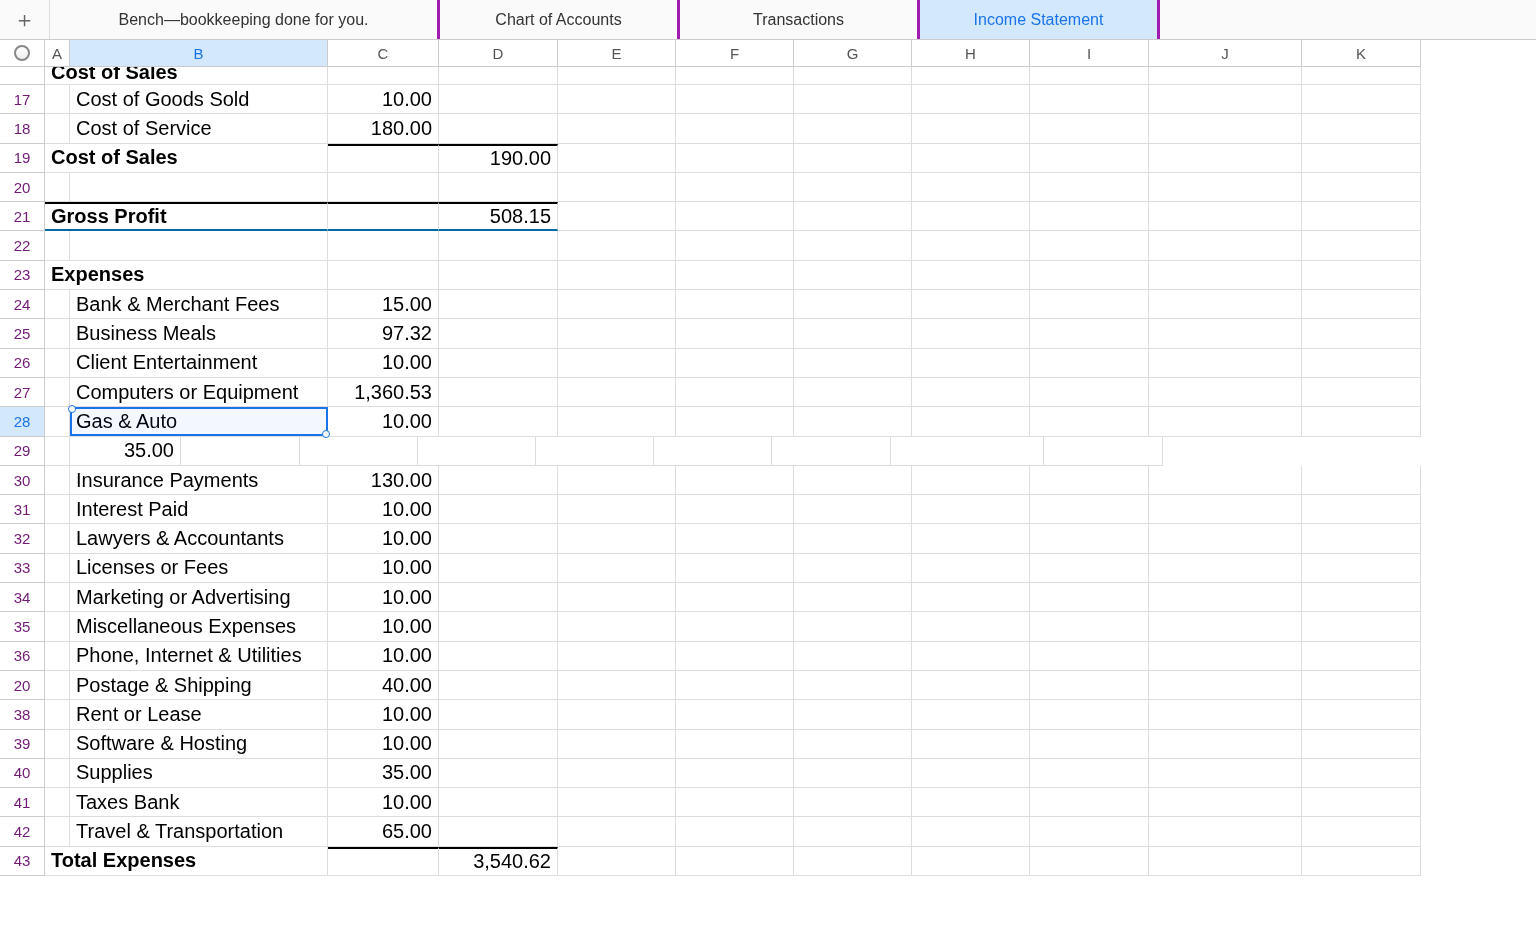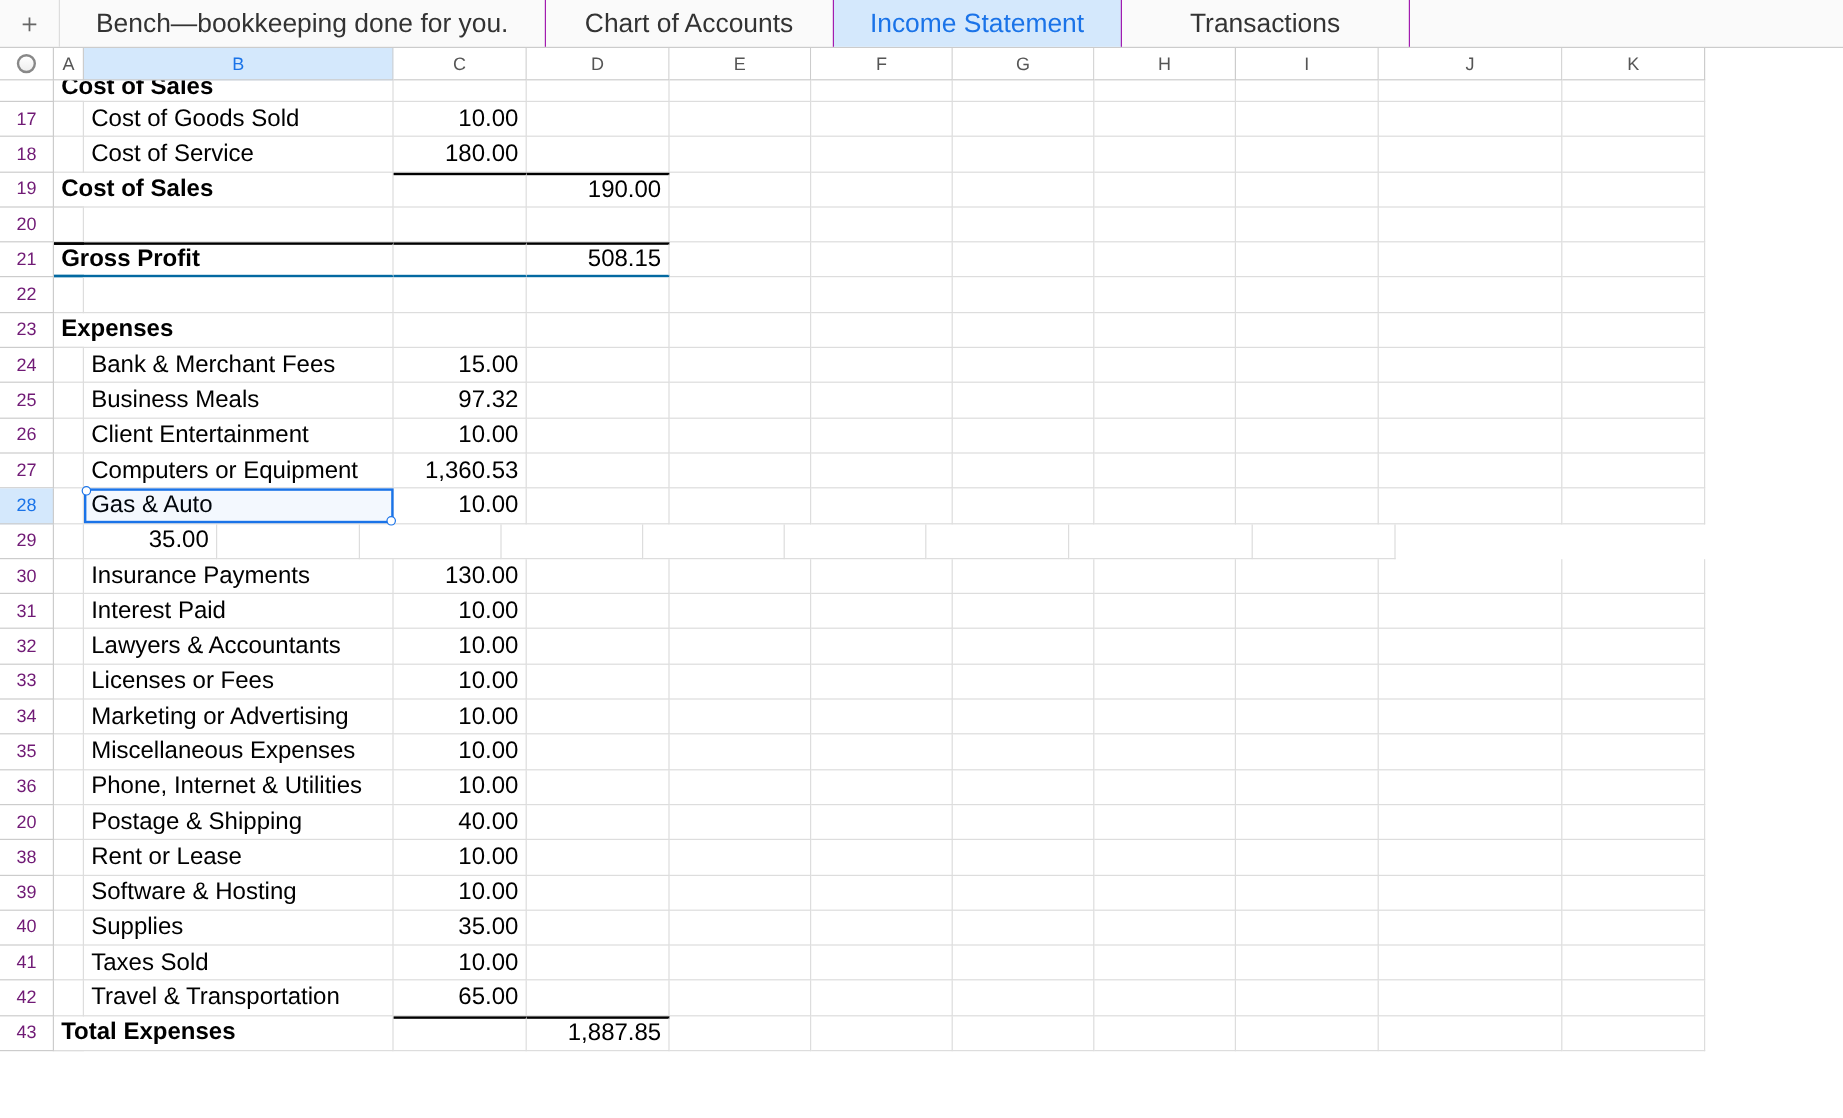--- a/index.html
+++ b/index.html
@@ -29,23 +29,23 @@
     font-size: 22px;
     color: #666;
     border-right: 1px solid #ddd;
     cursor: pointer;
   }
   .tab {
     display: flex;
     align-items: center;
     justify-content: center;
     padding: 0 30px;
-    font-size: 22px;
+    font-size: 16px;
     color: #333;
-    border-right: 1px solid #a21caf;
+    border-right: 3px solid #a21caf;
     position: relative;
     cursor: pointer;
     white-space: nowrap;
   }
   .tab.wide { min-width: 390px; }
   .tab.med { min-width: 240px; text-align: center; }
   .tab.active {
     background: #d4e8fc;
     color: #1a73e8;
     font-weight: 500;
@@ -152,22 +152,22 @@
 </style>
 </head>
 <body>
 
 <div class="sheet-area">
 
   <div class="tabs-bar">
     <div class="add-tab">＋</div>
     <div class="tab wide">Bench—bookkeeping done for you.</div>
     <div class="tab med">Chart of Accounts</div>
+    <div class="tab med">Transactions</div>
     <div class="tab med active">Income Statement</div>
-    <div class="tab med">Transactions</div>
   </div>
 
   <div class="grid-wrapper">
     <div class="corner">
       <div class="corner-circle"></div>
     </div>
     <div class="col-headers">
       <div class="col-header cA">A</div>
       <div class="col-header cB selected">B</div>
       <div class="col-header cC">C</div>
@@ -543,21 +543,21 @@
           <div class="cell cE"></div>
           <div class="cell cF"></div>
           <div class="cell cG"></div>
           <div class="cell cH"></div>
           <div class="cell cI"></div>
           <div class="cell cJ"></div>
           <div class="cell cK"></div>
         </div>
       <div class="grid-row">
           <div class="cell cA"></div>
-          <div class="cell cB">Taxes Sold</div>
+          <div class="cell cB">Taxes Bank</div>
           <div class="cell cC num">10.00</div>
           <div class="cell cD"></div>
           <div class="cell cE"></div>
           <div class="cell cF"></div>
           <div class="cell cG"></div>
           <div class="cell cH"></div>
           <div class="cell cI"></div>
           <div class="cell cJ"></div>
           <div class="cell cK"></div>
         </div>
@@ -572,21 +572,21 @@
           <div class="cell cH"></div>
           <div class="cell cI"></div>
           <div class="cell cJ"></div>
           <div class="cell cK"></div>
         </div>
 
       <div class="grid-row">
         <div class="cell cA" style="border-right:none"></div>
         <div class="cell cB bold" style="margin-left:-25px;width:283px">Total Expenses</div>
         <div class="cell cC num thick-top"></div>
-        <div class="cell cD num thick-top">1,887.85</div>
+        <div class="cell cD num thick-top">3,540.62</div>
         <div class="cell cE"></div>
         <div class="cell cF"></div>
         <div class="cell cG"></div>
         <div class="cell cH"></div>
         <div class="cell cI"></div>
         <div class="cell cJ"></div>
         <div class="cell cK"></div>
       </div>
 
       <div class="selection-box" style="top:340px; left:25px; width:258px; height:29.3px;">

